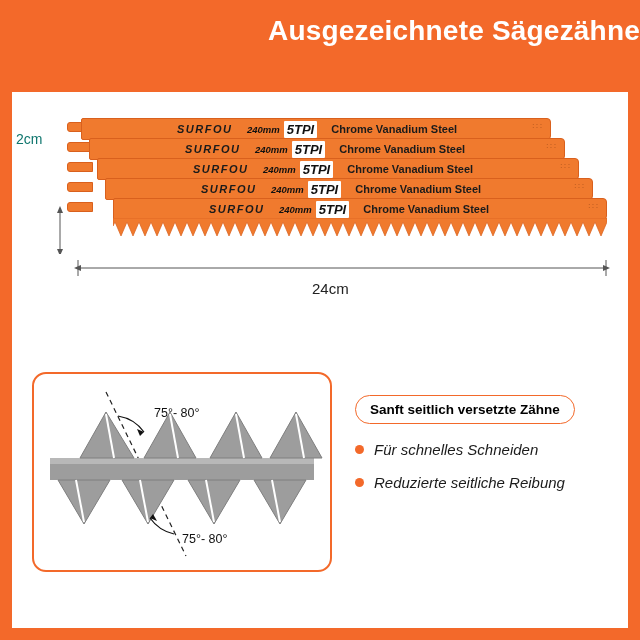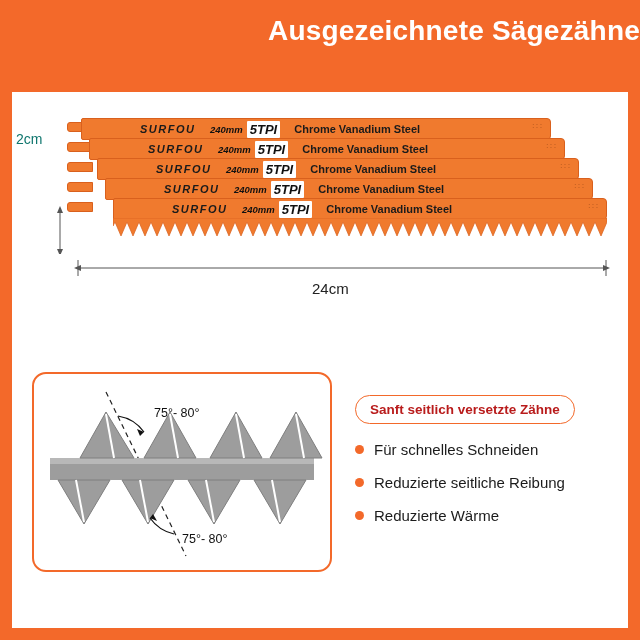--- a/index.html
+++ b/index.html
@@ -76,20 +76,21 @@
   }
   .blade {
     position: absolute;
     height: 22px;
     background: #f07a2e;
     border: 1px solid #d9601d;
     box-sizing: border-box;
     border-radius: 2px 4px 4px 2px;
     display: flex;
     align-items: center;
+    padding-left: 37px;
   }
   .blade .brand {
     color: #1b1b1b;
     font-weight: bold;
     font-style: italic;
     font-size: 11px;
     letter-spacing: 1.5px;
     margin-left: 58px;
     width: 66px;
   }
@@ -174,21 +175,21 @@
   }
   .bullet-title {
     position: absolute;
     left: 355px;
     top: 395px;
     border: 1.5px solid #f3692a;
     border-radius: 16px;
     padding: 6px 14px;
     font-size: 13.5px;
     font-weight: bold;
-    color: #b91c1c;
+    color: #000000;
     background: #fff;
     white-space: nowrap;
   }
   .bullets {
     position: absolute;
     left: 355px;
     top: 440px;
     width: 260px;
   }
   .bullet {
@@ -202,20 +203,21 @@
     border-radius: 50%;
     background: #f3692a;
     margin-right: 10px;
     margin-top: 5px;
     flex: none;
   }
   .bullet .txt {
     font-size: 15px;
     color: #1b1b1b;
     line-height: 19px;
+    font-style: italic;
   }
   .angle-label {
     position: absolute;
     font-size: 12.5px;
     color: #111;
   }
 </style>
 </head>
 <body>
 
@@ -351,17 +353,13 @@
 
 <div class="bullets">
   <div class="bullet">
     <span class="dot"></span>
     <span class="txt">Für schnelles Schneiden</span>
   </div>
   <div class="bullet">
     <span class="dot"></span>
     <span class="txt">Reduzierte seitliche Reibung</span>
   </div>
-  <div class="bullet">
-    <span class="dot"></span>
-    <span class="txt">Reduzierte Wärme</span>
-  </div>
 </div>
 
 </body></html>

